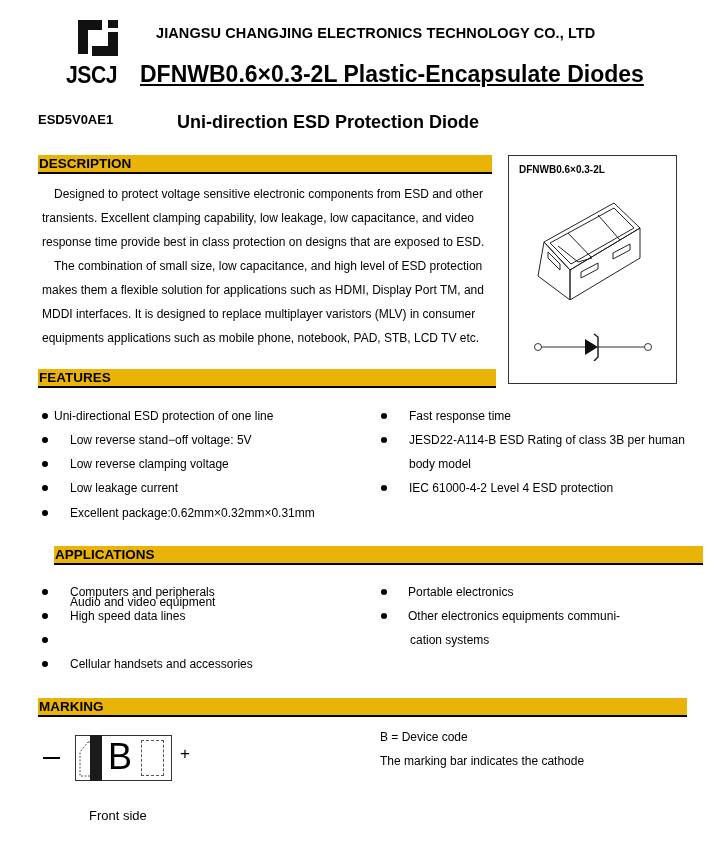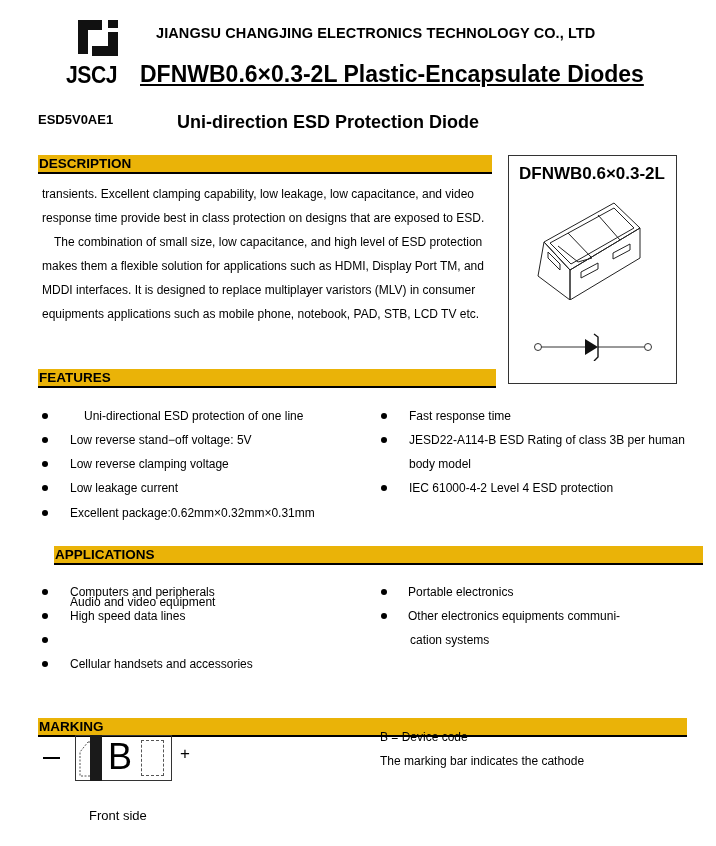--- a/index.html
+++ b/index.html
@@ -11,21 +11,21 @@
   .jscj { left: 66px; top: 62px; font-size: 23px; font-weight: bold; letter-spacing: -0.5px; transform: scaleX(0.92); transform-origin: left; }
   .doc-title { left: 140px; top: 61px; font-size: 23px; font-weight: bold; text-decoration: underline; white-space: nowrap; letter-spacing: 0px; }
   .part { left: 38px; top: 112px; font-size: 13px; font-weight: bold; }
   .subtitle { left: 177px; top: 112px; font-size: 18px; font-weight: bold; white-space: nowrap; }
   .sec-head { height: 17px; background: #eab308; border-bottom: 2px solid #000;
               font-size: 13.5px; font-weight: bold; line-height: 18px; padding-left: 1px; box-sizing: content-box; }
   .desc { left: 42px; top: 182px; width: 450px; font-size: 12px; line-height: 24px; }
   .desc p { margin: 0; white-space: nowrap; }
   .desc .indent { padding-left: 12px; }
   .pkgbox { left: 508px; top: 155px; width: 169px; height: 229px; border: 1.5px solid #333; box-sizing: border-box; }
-  .pkgname { left: 519px; top: 164px; font-size: 17px; font-weight: bold; white-space: nowrap; }
+  .pkgname { left: 519px; top: 164px; font-size: 10px; font-weight: bold; white-space: nowrap; }
   .bul-list { font-size: 12px; }
   .bul-item { position: absolute; white-space: nowrap; }
   .bul-dot { position: absolute; width: 6px; height: 6px; background: #000; border-radius: 50%; }
   .mark-minus { left: 43px; top: 757px; width: 17px; height: 2px; background: #000; }
   .mark-plus { left: 180px; top: 744px; font-size: 17px; }
   .mark-box { left: 75px; top: 735px; width: 97px; height: 46px; border: 1px solid #333; box-sizing: border-box; }
   .mark-bar { left: 90px; top: 735px; width: 12px; height: 46px; background: #1a1a1a; }
   .mark-B { left: 108px; top: 735px; font-size: 36px; line-height: 44px; }
   .mark-dash-r { left: 141px; top: 740px; width: 23px; height: 36px; border: 1px dashed #555; box-sizing: border-box; }
   .front { left: 89px; top: 808px; font-size: 13px; }
@@ -43,20 +43,21 @@
 </svg>
 <div class="abs company">JIANGSU CHANGJING ELECTRONICS TECHNOLOGY CO., LTD</div>
 <div class="abs jscj">JSCJ</div>
 <div class="abs doc-title">DFNWB0.6×0.3-2L Plastic-Encapsulate Diodes</div>
 
 <div class="abs part">ESD5V0AE1</div>
 <div class="abs subtitle">Uni-direction ESD Protection Diode</div>
 
 <div class="abs sec-head" style="left:38px; top:155px; width:453px;">DESCRIPTION</div>
 <div class="abs desc">
+  <p class="indent">Designed to protect voltage sensitive electronic components from ESD and other</p>
   <p>transients. Excellent clamping capability, low leakage, low capacitance, and video</p>
   <p>response time provide best in class protection on designs that are exposed to ESD.</p>
   <p class="indent">The combination of small size, low capacitance, and high level of ESD protection</p>
   <p>makes them a flexible solution for applications such as HDMI, Display Port TM, and</p>
   <p>MDDI interfaces. It is designed to replace multiplayer varistors (MLV) in consumer</p>
   <p>equipments applications such as mobile phone, notebook, PAD, STB, LCD TV etc.</p>
 </div>
 
 <div class="abs pkgbox"></div>
 <div class="abs pkgname">DFNWB0.6×0.3-2L</div>
@@ -86,21 +87,21 @@
     <line x1="68" y1="14" x2="114" y2="14"></line>
     <circle cx="118" cy="14" r="3.5"></circle>
     <polyline points="64,1 68,4 68,24 64,28" stroke="#111" stroke-width="1.4"></polyline>
   </g>
   <polygon points="55,6 55,22 68,14" fill="#111"></polygon>
 </svg>
 
 <div class="abs sec-head" style="left:38px; top:369px; width:457px;">FEATURES</div>
 <div class="bul-list">
   <span class="bul-dot" style="left:42px; top:413px;"></span>
-  <span class="bul-item" style="left:84px; top:409px;">Uni-directional ESD protection of one line</span>
+  <span class="bul-item" style="left:54px; top:409px;">Uni-directional ESD protection of one line</span>
   <span class="bul-dot" style="left:42px; top:437px;"></span>
   <span class="bul-item" style="left:70px; top:433px;">Low reverse stand−off voltage: 5V</span>
   <span class="bul-dot" style="left:42px; top:461px;"></span>
   <span class="bul-item" style="left:70px; top:457px;">Low reverse clamping voltage</span>
   <span class="bul-dot" style="left:42px; top:485px;"></span>
   <span class="bul-item" style="left:70px; top:481px;">Low leakage current</span>
   <span class="bul-dot" style="left:42px; top:510px;"></span>
   <span class="bul-item" style="left:70px; top:506px;">Excellent package:0.62mm×0.32mm×0.31mm</span>
 
   <span class="bul-dot" style="left:381px; top:413px;"></span>
@@ -123,21 +124,21 @@
   <span class="bul-dot" style="left:42px; top:661px;"></span>
   <span class="bul-item" style="left:70px; top:657px;">Cellular handsets and accessories</span>
 
   <span class="bul-dot" style="left:381px; top:589px;"></span>
   <span class="bul-item" style="left:408px; top:585px;">Portable electronics</span>
   <span class="bul-dot" style="left:381px; top:613px;"></span>
   <span class="bul-item" style="left:408px; top:609px;">Other electronics equipments communi-</span>
   <span class="bul-item" style="left:410px; top:633px;">cation systems</span>
 </div>
 
-<div class="abs sec-head" style="left:38px; top:698px; width:648px;margin-top:20px;">MARKING</div>
+<div class="abs sec-head" style="left:38px; top:698px; width:648px;">MARKING</div>
 <div class="abs mark-minus"></div>
 <div class="abs mark-box"></div>
 <svg class="abs" style="left:78px; top:740px;" width="30" height="38" viewBox="0 0 30 38">
   <polyline points="10,2 22,2 22,36 2,36 2,12 10,2" fill="none" stroke="#555" stroke-width="1" stroke-dasharray="2,1.5"></polyline>
 </svg>
 <div class="abs mark-bar"></div>
 <div class="abs mark-B">B</div>
 <div class="abs mark-dash-r"></div>
 <div class="abs mark-plus">+</div>
 <div class="abs front">Front side</div>

